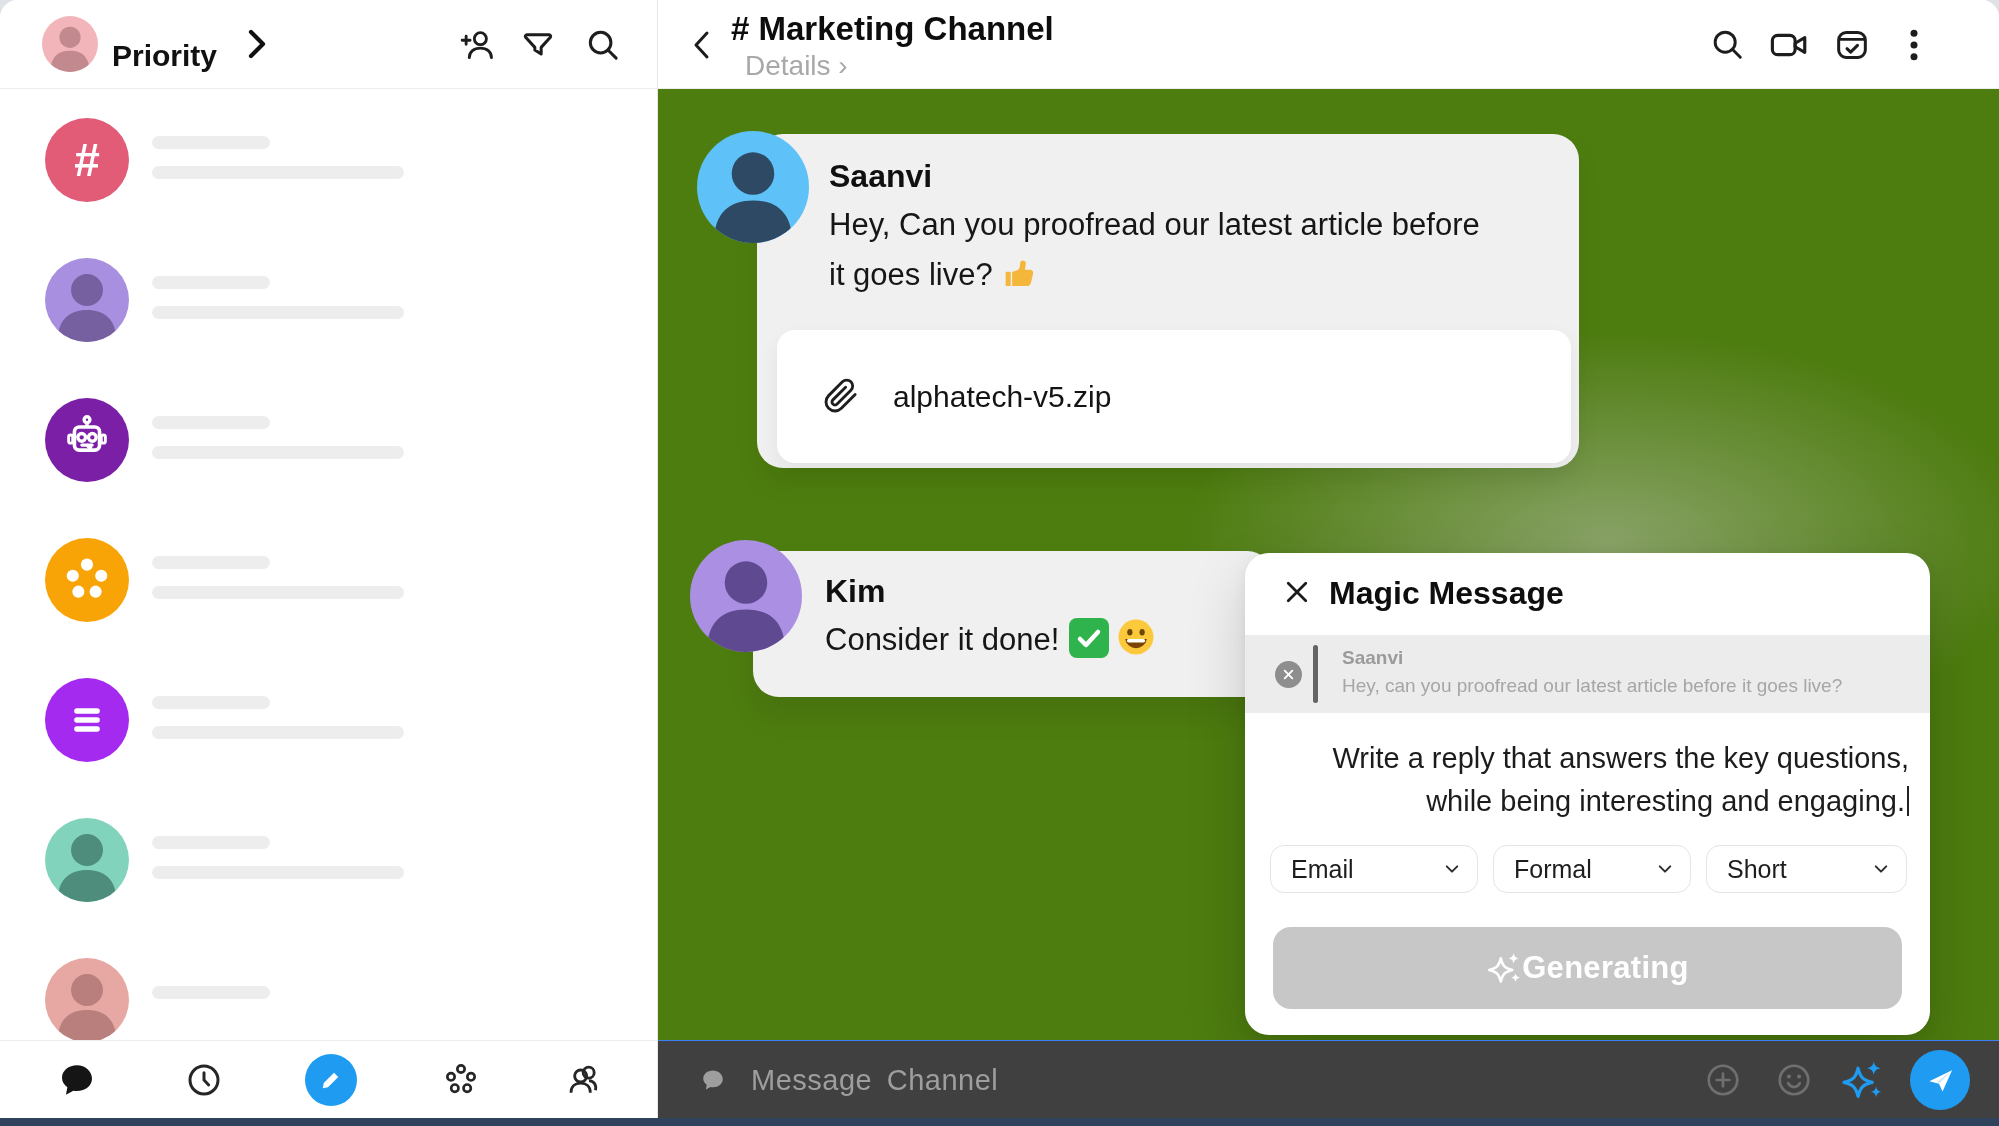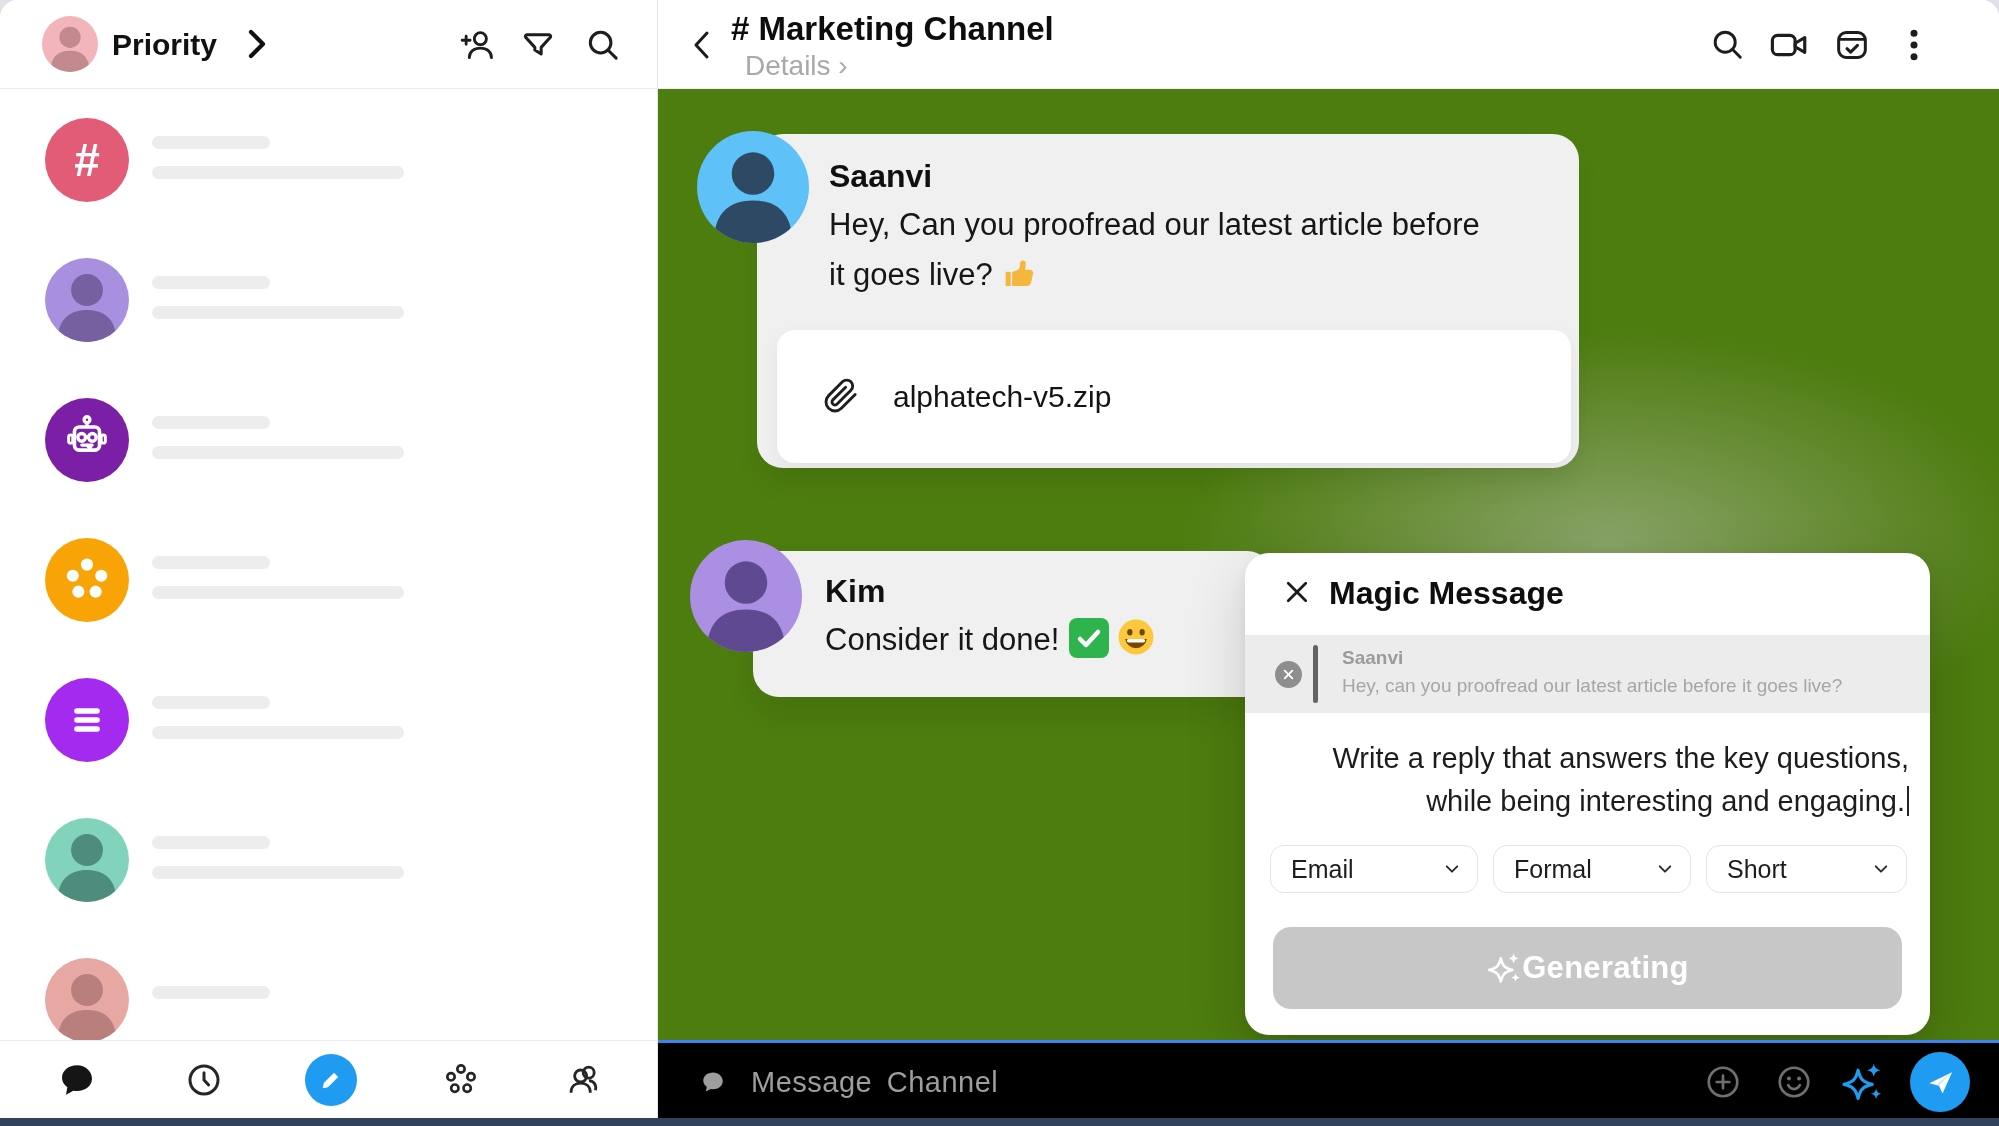--- a/index.html
+++ b/index.html
@@ -9,21 +9,21 @@
 
   
   #app{position:absolute;left:0;top:0;width:1999px;height:1118px;background:#fff;border-radius:18px 18px 0 0;overflow:hidden;}
   #bottom-strip{position:absolute;left:0;top:1118px;width:1999px;height:8px;background:var(--c-strip,#31425c);}
 
   
   #sidebar{position:absolute;left:0;top:0;width:657px;height:1118px;background:#fff;border-right:1px solid var(--c-divider,#e7e7e7);}
   #sb-head{position:absolute;left:0;top:0;width:657px;height:88px;border-bottom:1px solid #ededed;}
   .round{border-radius:50%;overflow:hidden;}
   #sb-avatar{left:42px;top:16px;width:56px;height:56px;}
-  #sb-title{left:112px;top:1px;height:88px;line-height:88px;font-size:30px;font-weight:bold;color:#111;}
+  #sb-title{left:112px;top:12px;height:88px;line-height:88px;font-size:30px;font-weight:bold;color:#111;}
   #sb-title-chev{left:246px;top:27px;}
   .hicon{top:26px;width:38px;height:38px;color:#1d1d1d;cursor:pointer;}
   #sb-list{position:absolute;left:0;top:89px;width:657px;height:951px;overflow:hidden;}
   .row{position:absolute;left:0;width:657px;height:140px;}
   .avi{position:absolute;left:45px;top:28px;width:84px;height:84px;border-radius:50%;display:flex;align-items:center;justify-content:center;overflow:hidden;}
   .bar{position:absolute;background:var(--c-placeholder-bar,#ededed);border-radius:7px;height:13px;}
   .b1{left:152px;top:46px;width:118px;}
   .b2{left:152px;top:76px;width:252px;}
   .hashglyph{color:#fff;font-size:46px;font-weight:bold;line-height:1;}
   .psil{width:100%;height:100%;}
@@ -68,21 +68,21 @@
   .select{position:absolute;top:292px;height:46px;background:#fff;border:1.5px solid #e4e4e4;border-radius:14px;cursor:pointer;}
   .select .lbl{position:absolute;left:20px;top:0;height:46px;line-height:46px;font-size:25px;color:#1d1d1d;}
   .select .chev{position:absolute;right:16px;top:14px;color:#2c2c2c;}
   #sel-format{left:25px;width:206px;}
   #sel-tone{left:248px;width:196px;}
   #sel-length{left:461px;width:199px;}
   #gen-btn{left:28px;top:374px;width:629px;height:82px;border-radius:18px;background:var(--c-button-disabled,#c7c7c7);display:flex;align-items:center;justify-content:center;gap:0;cursor:default;}
   #gen-btn .txt{font-size:31px;font-weight:bold;color:#fff;letter-spacing:.3px;}
 
   
-  #chat-foot{position:absolute;left:0;top:1040px;width:1341px;height:78px;background:#000000;border-top:3px solid #3b82f6;z-index:6;}
+  #chat-foot{position:absolute;left:0;top:1040px;width:1341px;height:78px;background:#404040;border-top:1px solid #3b82f6;z-index:6;}
   #composer{position:absolute;left:30px;top:0;width:900px;height:78px;cursor:text;}
   #composer .bico{position:absolute;left:12px;top:26px;color:#9e9e9e;}
   #composer .ph{position:absolute;left:63px;top:0;height:78px;line-height:78px;font-size:29px;color:#9e9e9e;letter-spacing:.5px;word-spacing:6px;}
   .cicon{top:20px;width:38px;height:38px;color:#6f6f6f;cursor:pointer;}
   #sparkles-btn{left:1182px;top:17px;width:44px;height:44px;color:var(--c-accent,#1f9cf2);cursor:pointer;}
   #send-btn{left:1252px;top:9px;width:60px;height:60px;border-radius:50%;background:var(--c-accent,#1f9cf2);display:flex;align-items:center;justify-content:center;cursor:pointer;}
 
   .emoji-check{display:inline-block;width:40px;height:40px;border-radius:8px;background:#2fb34c;vertical-align:-8px;margin-left:10px;}
 </style>
 </head>

